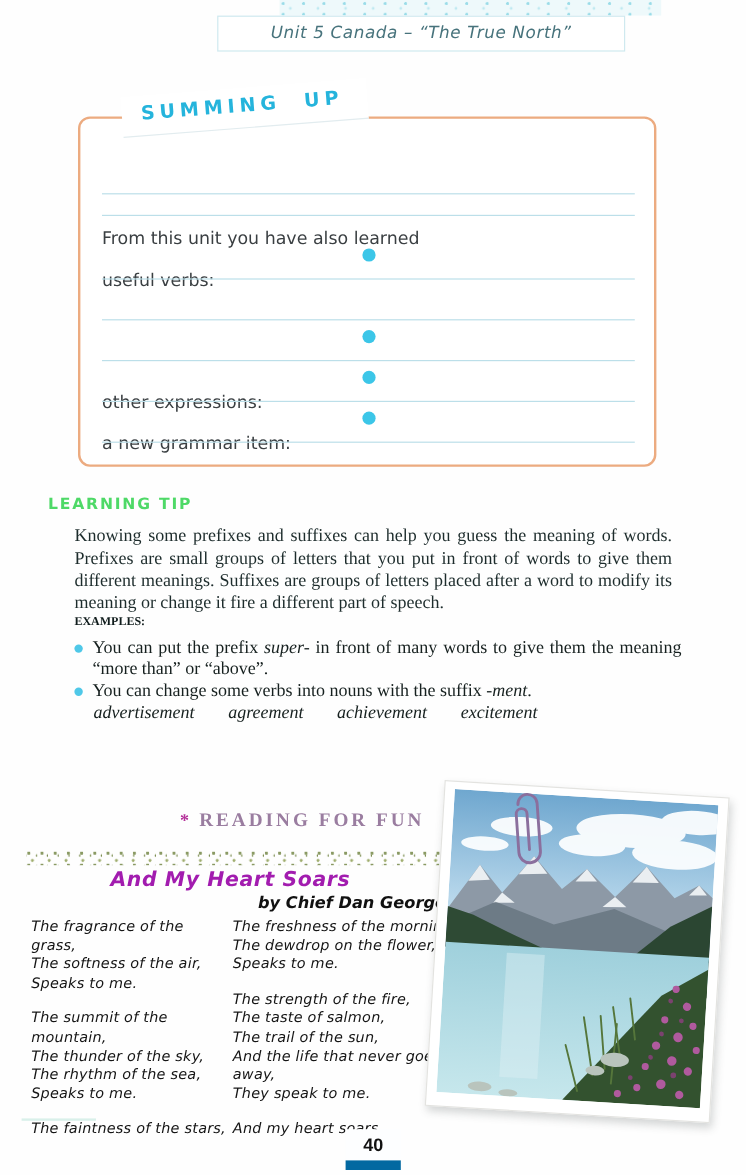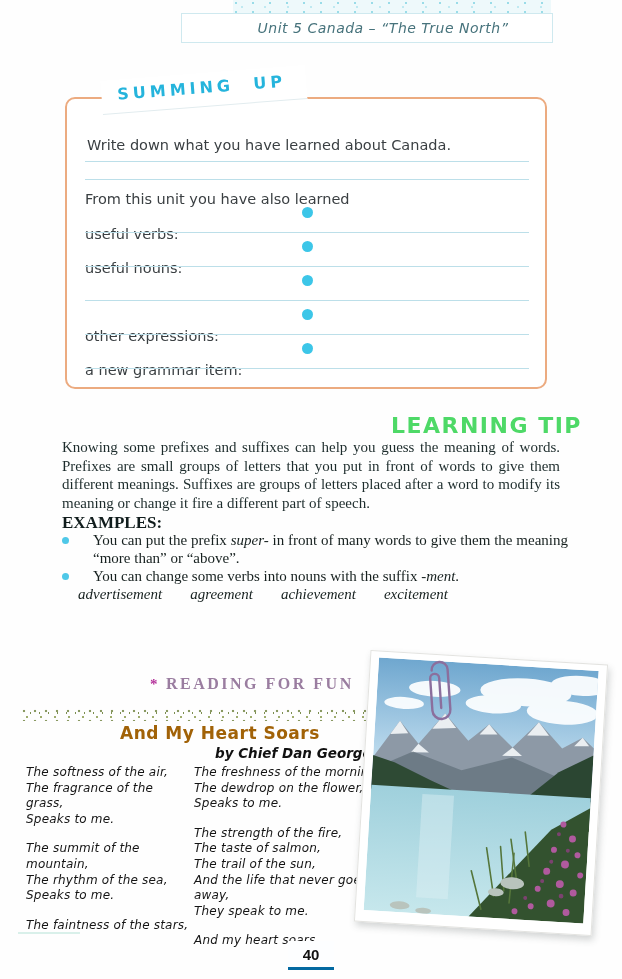--- a/index.html
+++ b/index.html
@@ -6,121 +6,115 @@
   .page{position:relative;width:622px;height:979px;margin:0 auto;background:#fefefe;
         font-family:"DejaVu Sans",sans-serif;overflow:hidden;}
 
   
   .top-strip{position:absolute;left:233px;top:0;width:318px;height:13px;background:#eef9fb;
     background-image:radial-gradient(circle at 3px 3px,#9adce8 1px,transparent 1.5px),
                      radial-gradient(circle at 9px 7px,#bfe9f1 1px,transparent 1.4px);
     background-size:17px 9px,23px 11px;}
   .unit-header{position:absolute;left:181px;top:13px;width:338px;height:28px;background:#fff;
     border:1px solid #cfe9ef;display:flex;align-items:center;justify-content:center;
-    font-style:italic;font-size:14px;color:#47737c;letter-spacing:.5px;padding-left:32px;}
+    font-style:italic;font-size:14px;color:#47737c;letter-spacing:.5px;}
 
   
   .su-box{position:absolute;left:65px;top:97px;width:478px;height:288px;
     border:2px solid #ecab80;border-radius:10px;background:#fff;}
   .su-label{position:absolute;left:36px;top:-18px;padding:5px 20px 9px 16px;background:#fff;
     transform:rotate(-4.5deg);transform-origin:left bottom;
     border-bottom:1px solid #e2ecef;
     color:#25b4dc;font-weight:bold;font-size:16px;letter-spacing:4px;word-spacing:10px;}
   .su-prompt{position:absolute;left:20px;top:38px;font-size:14.5px;color:#3a3f42;}
   .su-sub{position:absolute;left:18px;top:92px;font-size:14.5px;color:#3a3f42;}
   .su-ruled{position:absolute;left:18px;right:16px;border-bottom:1px solid #bcdfe9;}
   .su-item{position:absolute;left:18px;right:16px;display:flex;align-items:baseline;gap:8px;flex-direction:column;}
   .su-dot{width:11px;height:11px;border-radius:50%;background:#3cc6e8;flex:none;align-self:center;}
   .su-item .lbl{font-size:14.5px;color:#3a3f42;white-space:nowrap;}
   .su-item .fill{flex:1;border-bottom:1px solid #bcdfe9;height:13px;}
 
   
-  .lt-title{position:absolute;left:40px;top:413px;width:542px;text-align:right;
-    color:#4ed967;font-weight:bold;font-size:22px;letter-spacing:1.5px;
+  .lt-title{position:absolute;left:40px;top:413px;width:542px;text-align:left;
+    color:#4ed967;font-weight:bold;font-size:13px;letter-spacing:1.5px;
     font-family:"DejaVu Sans",sans-serif;}
   .lt-body{position:absolute;left:62px;top:438px;width:498px;
     font-family:"Liberation Serif",serif;font-size:15px;line-height:18.6px;
     color:#1d2c2c;text-align:justify;}
   .lt-examples{position:absolute;left:62px;top:513px;
-    font-family:"Liberation Serif",serif;font-weight:bold;font-size:17px;color:#101c1c;}
+    font-family:"Liberation Serif",serif;font-weight:bold;font-size:10px;color:#101c1c;}
   .lt-list{position:absolute;left:62px;top:531px;width:506px;
     font-family:"Liberation Serif",serif;font-size:15px;line-height:18px;color:#16201f;}
-  .ex-row{display:flex;gap:24px;}
+  .ex-row{display:flex;gap:8px;}
   .ex-dot{width:7px;height:7px;border-radius:50%;background:#4fc8e8;margin-top:6px;flex:none;}
   .ex-text{flex:1;text-align:justify;}
   .it{font-style:italic;}
   .word-row{display:flex;margin-left:16px;font-style:italic;}
   .word-row.w1 span{margin-right:32px;}
   .word-row.w2 span{margin-right:28px;}
 
   
   .rf-title{position:absolute;left:150px;top:675px;font-family:"Liberation Serif",serif;
     font-weight:bold;font-size:16px;letter-spacing:2.5px;color:#9a7da0;}
   .rf-star{color:#b5339b;margin-right:6px;font-size:15px;}
   .deco-dots{position:absolute;left:22px;top:709px;width:352px;height:12px;opacity:.9;
     background-image:radial-gradient(circle at 2px 2px,#7d8f52 1.1px,transparent 1.6px),
                      radial-gradient(circle at 5px 8px,#95a55f 1px,transparent 1.5px),
                      radial-gradient(circle at 9px 4px,#6f823f .9px,transparent 1.4px);
     background-size:11px 10px,14px 11px,9px 9px;}
-  .poem-title{position:absolute;left:120px;top:723px;font-weight:bold;
-    font-size:17px;color:#a16207;letter-spacing:.5px;}
+  .poem-title{position:absolute;left:92px;top:723px;font-weight:bold;font-style:italic;
+    font-size:17px;color:#a21caf;letter-spacing:.5px;}
   .poem-author{position:absolute;left:215px;top:745px;font-weight:bold;font-style:italic;
     font-size:13.5px;color:#111;}
   .poem{position:absolute;left:26px;top:765px;display:flex;}
   .poem .col{font-style:italic;font-size:12px;line-height:15.6px;color:#151515;
     letter-spacing:.2px;}
   .poem .col.left{width:168px;}
   .poem .col.right{width:192px;}
   .stanza{margin-bottom:14px;}
 
   
   .photo{position:absolute;left:362px;top:657px;width:238px;height:272px;background:#fff;
     padding:6px 8px 11px 8px;box-sizing:border-box;transform:rotate(3.5deg);
     border:1px solid #e3e3e0;box-shadow:2px 4px 7px rgba(60,70,70,.22);}
   .photo svg{display:block;width:100%;height:100%;}
   .paperclip{position:absolute;left:424px;top:648px;width:32px;height:84px;z-index:5;
     transform:rotate(-4deg);}
 
   
   .foot-mark{position:absolute;left:18px;top:932px;width:62px;border-bottom:2px solid #d9f0ea;}
   .page-num{position:absolute;left:288px;top:941px;width:46px;height:26px;background:#fdfeff;
-    border-bottom:3px solid #0369a1;display:flex;align-items:center;justify-content:center;
+    border-bottom:8px solid #0369a1;display:flex;align-items:center;justify-content:center;
     font-weight:bold;font-size:15px;color:#111;font-family:"Liberation Sans",sans-serif;}
 </style>
 </head>
 <body>
 
 <div class="page">
 
   <div class="top-strip"></div>
   <div class="unit-header">
     <span>Unit 5  Canada – “The True North”</span>
   </div>
 
   <div class="su-box">
     <div class="su-label">SUMMING UP</div>
 
-    <div class="su-prompt">Write down what you have learned about Canada.</div>
     <div class="su-ruled" style="top:62px"></div>
     <div class="su-ruled" style="top:80px"></div>
 
     <div class="su-sub">From this unit you have also learned</div>
 
     <div class="su-item" style="top:108px">
       <span class="su-dot"></span>
       <span class="lbl">useful verbs:</span>
       <span class="fill"></span>
     </div>
     <div class="su-ruled" style="top:133px"></div>
 
-    <div class="su-item" style="top:142px">
-      <span class="su-dot"></span>
-      <span class="lbl">useful nouns:</span>
-      <span class="fill"></span>
-    </div>
     <div class="su-ruled" style="top:167px"></div>
 
     <div class="su-item" style="top:176px">
       <span class="su-dot"></span>
       <span class="fill"></span>
     </div>
     <div class="su-ruled" style="top:201px"></div>
 
     <div class="su-item" style="top:210px">
       <span class="su-dot"></span>
@@ -162,26 +156,27 @@
     <span class="rf-star">*</span><span>READING FOR FUN</span>
   </div>
   <div class="deco-dots"></div>
 
   <div class="poem-title">And My Heart Soars</div>
   <div class="poem-author">by Chief Dan George</div>
 
   <div class="poem">
     <div class="col left">
       <div class="stanza">
+        <div>The fragrance of the grass,</div>
         <div>The softness of the air,</div>
-        <div>The fragrance of the grass,</div>
         <div>Speaks to me.</div>
       </div>
       <div class="stanza">
         <div>The summit of the mountain,</div>
+        <div>The thunder of the sky,</div>
         <div>The rhythm of the sea,</div>
         <div>Speaks to me.</div>
       </div>
       <div class="stanza">
         <div>The faintness of the stars,</div>
       </div>
     </div>
     <div class="col right">
       <div class="stanza">
         <div>The freshness of the morning,</div>

